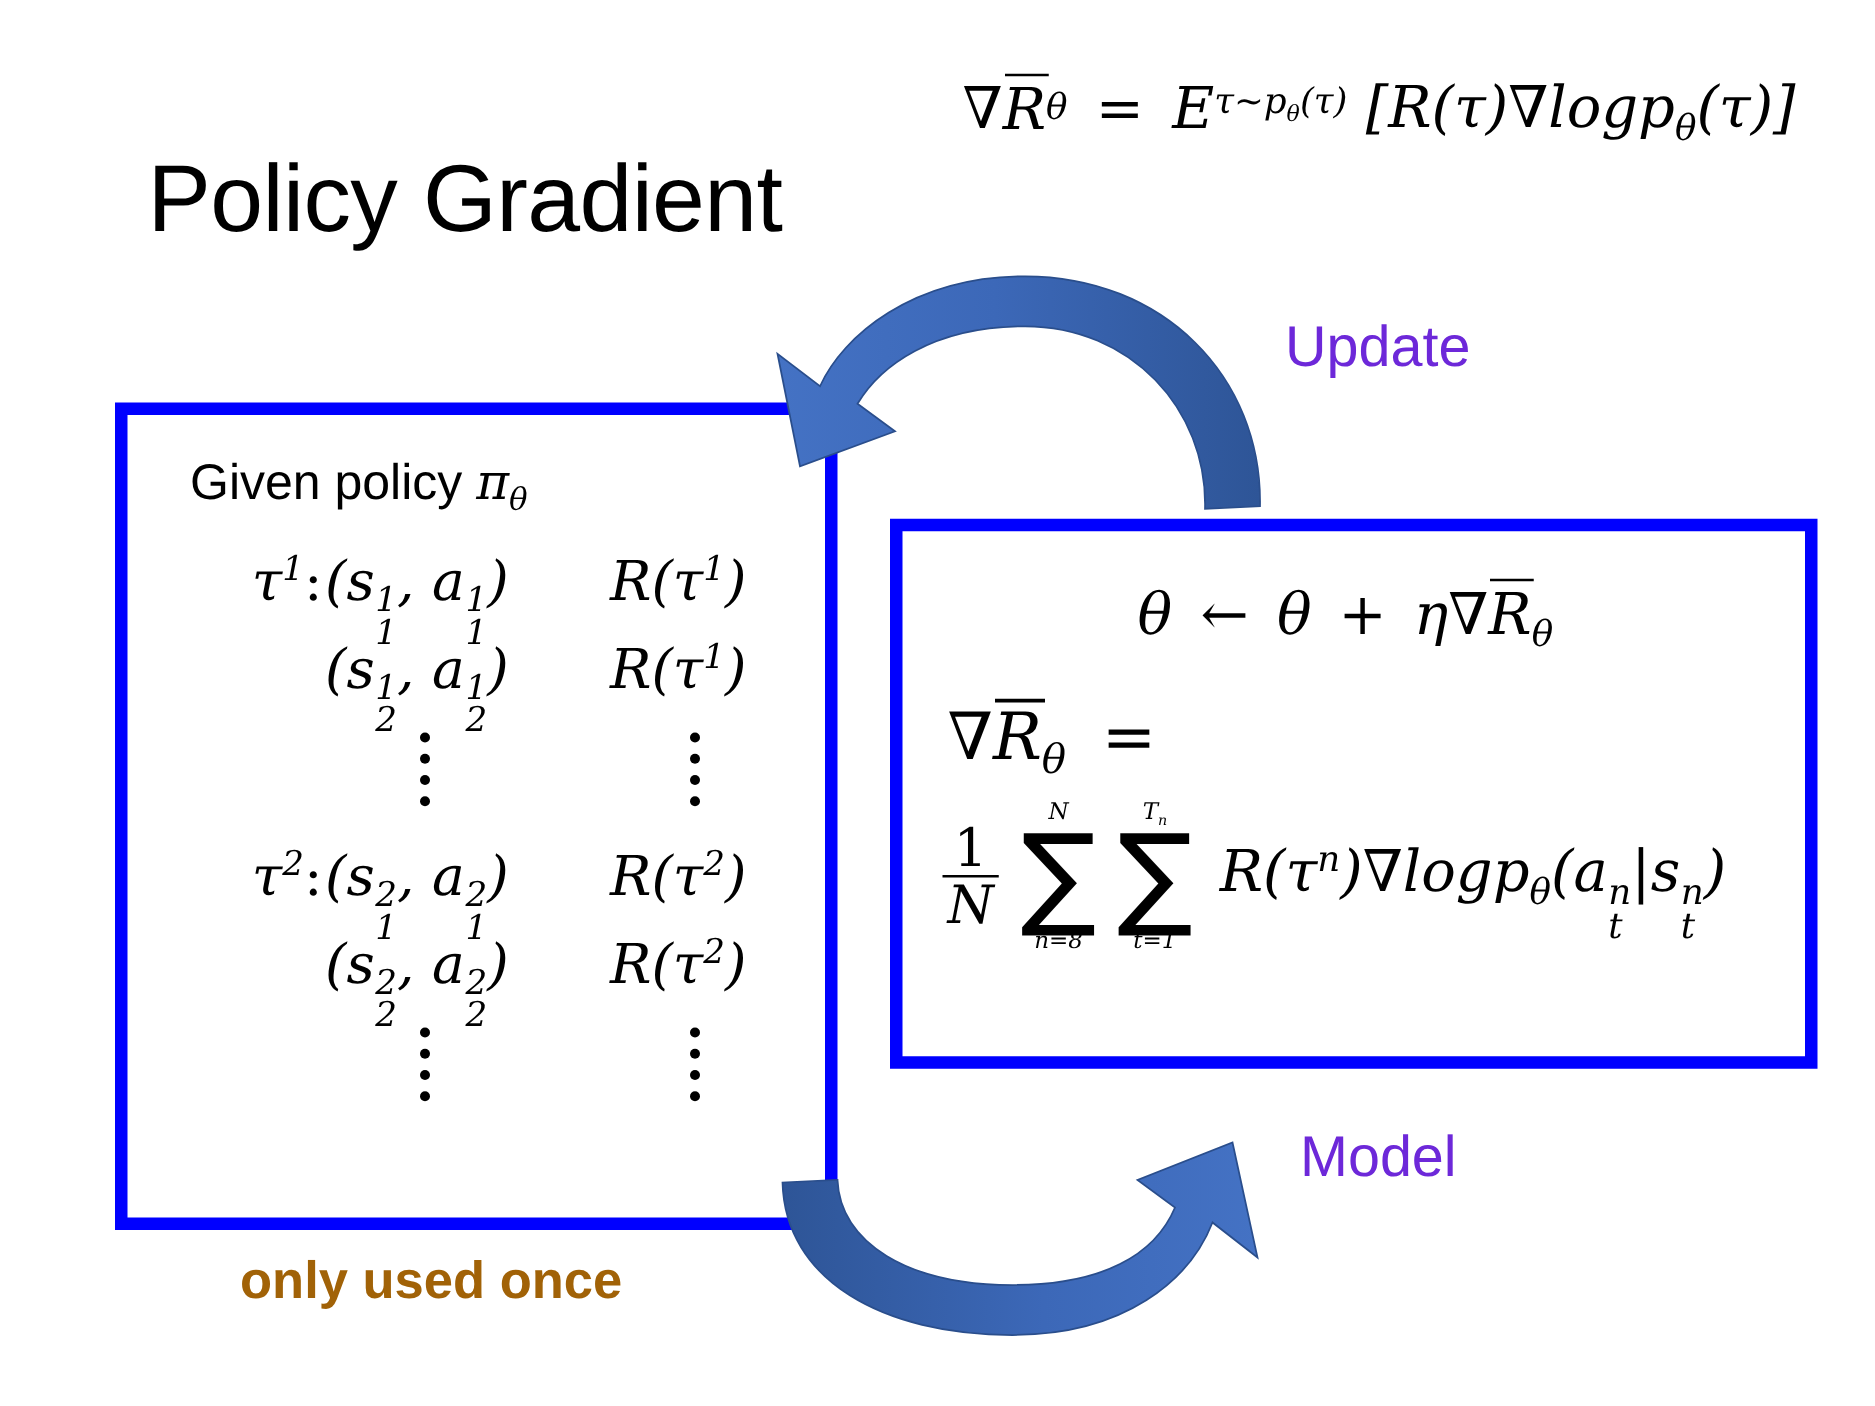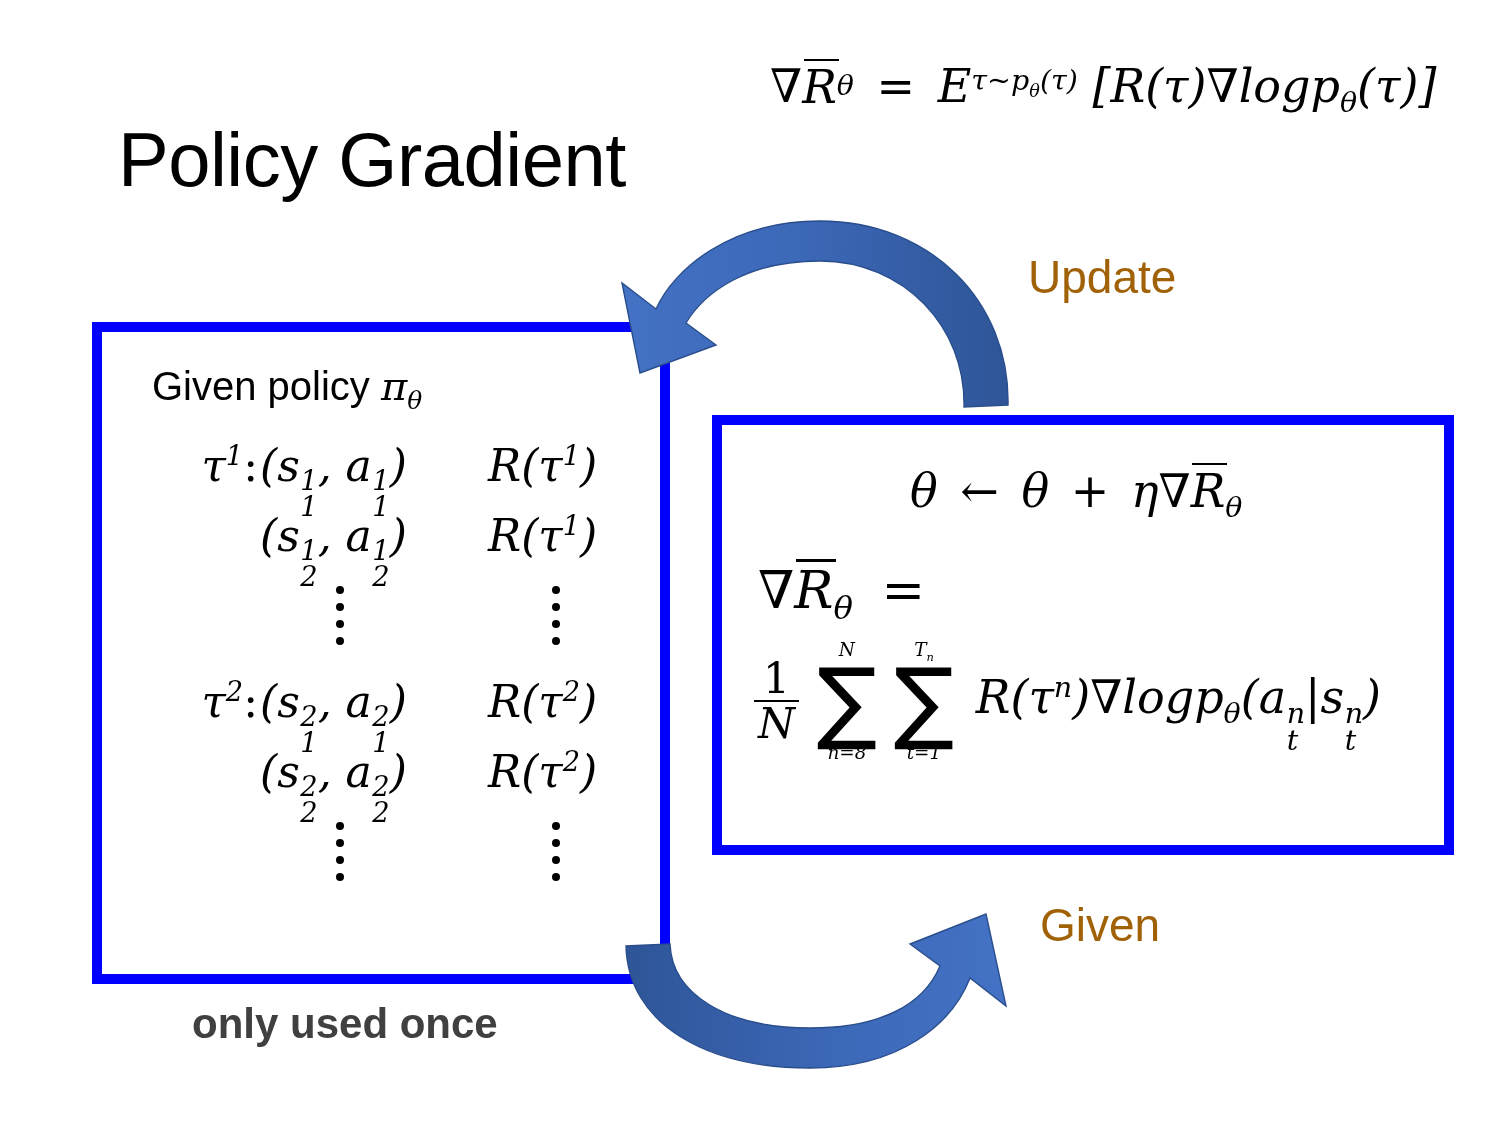--- a/index.html
+++ b/index.html
@@ -160,21 +160,21 @@
   }
   .vdots.at-pair { left: 188px; top: 6px; }
   .vdots.at-rew  { left: 404px; top: 6px; }
 
   
   #only-used-once {
     left: 192px;
     top: 1000px;
     font-size: 42px;
     font-weight: bold;
-    color: #404040;
+    color: #a16207;
     white-space: nowrap;
     font-family: "Liberation Sans", sans-serif;
   }
 
   
   #update-rule {
     left: 910px;
     top: 462px;
     font-size: 46px;
   }
@@ -222,21 +222,21 @@
     font-family: "DejaVu Sans", sans-serif;
     line-height: 0.92;
   }
 
   
   .side-label {
     font-size: 46px;
     line-height: 1.12;
     font-family: "Liberation Sans", sans-serif;
     white-space: nowrap;
-    color: #a16207;
+    color: #6d28d9;
   }
   #update-model-label { left: 1028px; top: 252px; }
   #data-collection-label { left: 1040px; top: 900px; }
 
   
   #arrow-top, #arrow-bottom { pointer-events: none; }
   #arrow-top { left: 612px; top: 205px; }
   #arrow-bottom { left: 614px; top: 828px; }
 </style>
 </head>
@@ -405,21 +405,21 @@
         <span>n</span>
         <span>t</span>
       </span>)</span>
 </div>
 
 <div class="abs side-label" id="update-model-label">
   <div>Update</div>
 </div>
 
 <div class="abs side-label" id="data-collection-label">
-  <div>Given</div>
+  <div>Model</div>
 </div>
 
 <svg class="abs" id="arrow-top" width="420" height="220" viewBox="0 0 420 220">
   <defs>
     <linearGradient id="gradTop" x1="0" y1="0" x2="1" y2="0">
       <stop offset="0%" stop-color="#4472C4"></stop>
       <stop offset="45%" stop-color="#3C68B8"></stop>
       <stop offset="100%" stop-color="#2E5597"></stop>
     </linearGradient>
   </defs>

